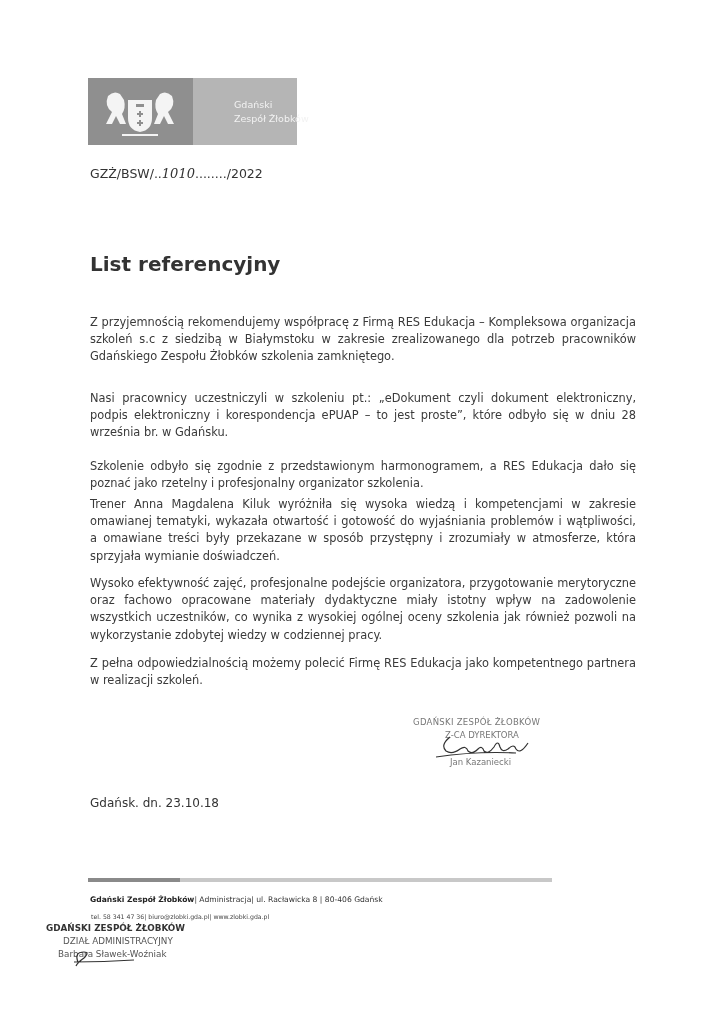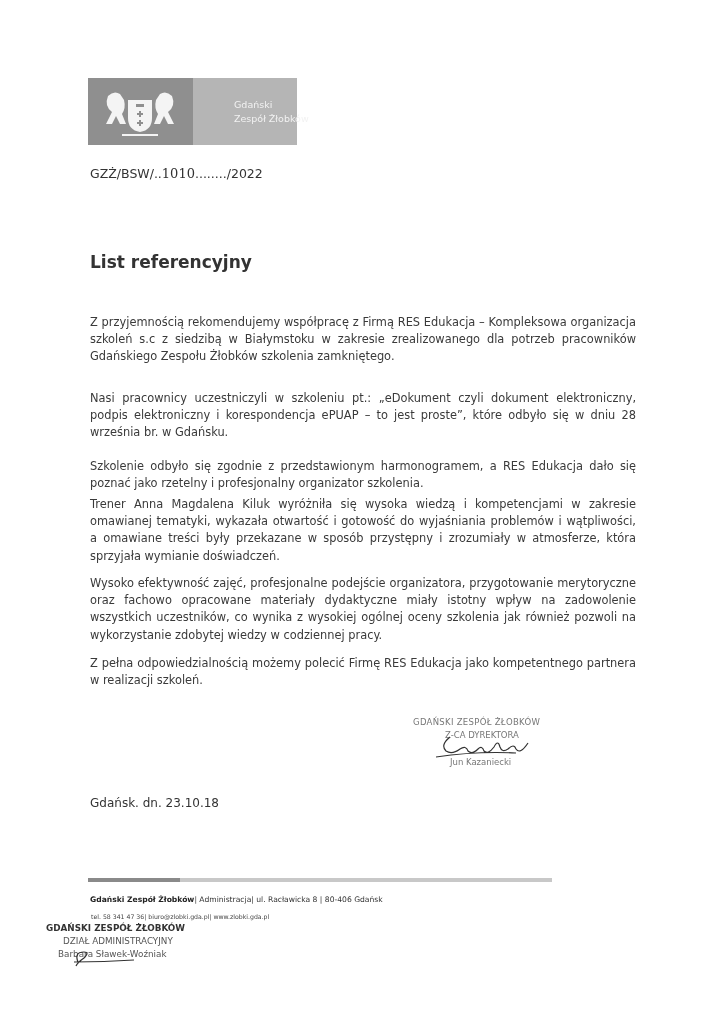--- a/index.html
+++ b/index.html
@@ -12,22 +12,22 @@
     left: 88px; top: 78px; width: 105px; height: 67px; background: #8f8f8f;
   }
   .logo-light {
     left: 193px; top: 78px; width: 104px; height: 67px; background: #b5b5b5;
   }
   .logo-text {
     left: 206px; top: 98px; color: #f2f2f2; font-size: 9.5px; line-height: 14px; margin-left: 28px;
   }
   .crest { left: 100px; top: 84px; width: 80px; height: 55px; }
   .ref { left: 90px; top: 166px; font-size: 12.5px; color: #333; }
-  .ref .hand { font-family: "DejaVu Serif", serif; font-size: 13px; letter-spacing: 0px; }
-  .title { left: 90px; top: 252px; font-size: 17px; font-weight: bold; color: #333; }
+  .ref .hand { font-family: "DejaVu Serif", serif; font-style: italic; font-size: 13px; letter-spacing: 0px; }
+  .title { left: 90px; top: 252px; font-size: 20px; font-weight: bold; color: #333; }
   .para {
     left: 90px; width: 546px; font-size: 11.4px; line-height: 17.2px; text-align: justify; color: #3a3a3a;
   }
   .sig { left: 405px; top: 717px; width: 190px; font-size: 8.5px; color: #777; }
   .sig .l1 { position: absolute; left: 8px; top: 0; letter-spacing: 0.3px; }
   .sig .l2 { position: absolute; left: 40px; top: 13px; }
   .sig .l3 { position: absolute; left: 45px; top: 40px; }
   .sig svg { position: absolute; left: 25px; top: 14px; }
   .date { left: 90px; top: 796px; font-size: 12px; color: #333; }
   .bar-dark { left: 88px; top: 878px; width: 92px; height: 4px; background: #8a8a8a; }
@@ -78,21 +78,21 @@
 <div class="abs para" style="top:496px">Trener Anna Magdalena Kiluk wyróżniła się wysoka wiedzą i kompetencjami w zakresie omawianej tematyki, wykazała otwartość i gotowość do wyjaśniania problemów i wątpliwości, a omawiane treści były przekazane w sposób przystępny i zrozumiały w atmosferze, która sprzyjała wymianie doświadczeń.</div>
 <div class="abs para" style="top:575px">Wysoko efektywność zajęć, profesjonalne podejście organizatora, przygotowanie merytoryczne oraz fachowo opracowane materiały dydaktyczne miały istotny wpływ na zadowolenie wszystkich uczestników, co wynika z wysokiej ogólnej oceny szkolenia jak również pozwoli na wykorzystanie zdobytej wiedzy w codziennej pracy.</div>
 <div class="abs para" style="top:655px">Z pełna odpowiedzialnością możemy polecić Firmę RES Edukacja jako kompetentnego partnera w realizacji szkoleń.</div>
 
 <div class="abs sig">
   <span class="l1">GDAŃSKI ZESPÓŁ ŻŁOBKÓW</span>
   <span class="l2">Z-CA DYREKTORA</span>
   <svg width="110" height="30" viewBox="0 0 110 30">
     <path d="M20 6 q-10 8 -4 14 q6 4 14 -2 q6 -4 8 2 q4 4 10 -2 q4 -4 6 2 q4 4 10 -4 q4 -8 6 0 q2 6 8 2 q6 -6 8 0 q4 6 12 -6 M6 26 q40 -6 80 -4" stroke="#333" stroke-width="1.2" fill="none"></path>
   </svg>
-  <span class="l3">Jun Kazaniecki</span>
+  <span class="l3">Jan Kazaniecki</span>
 </div>
 
 <div class="abs date">Gdańsk. dn. 23.10.18</div>
 
 <div class="abs bar-dark"></div>
 <div class="abs bar-light"></div>
 
 <div class="abs footer1">
   <b>Gdański Zespół Żłobków</b><span>| Administracja| ul. Racławicka 8  | 80-406 Gdańsk</span>
 </div>

